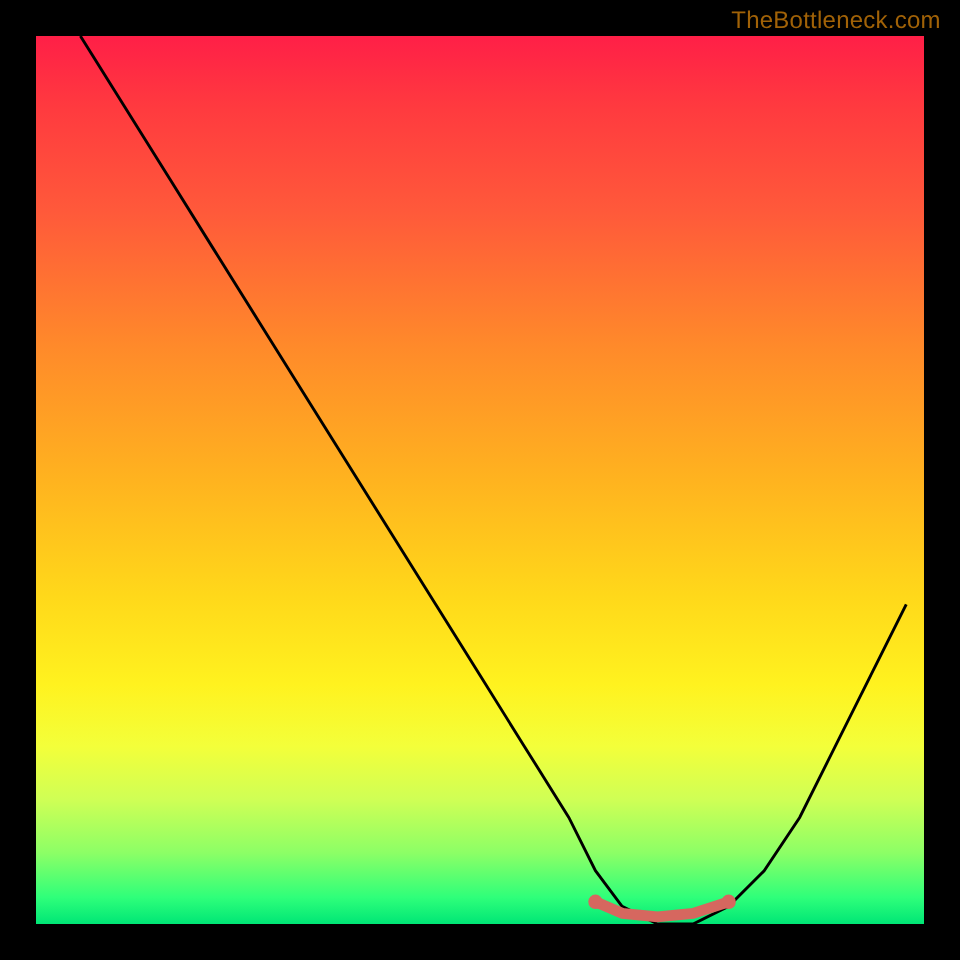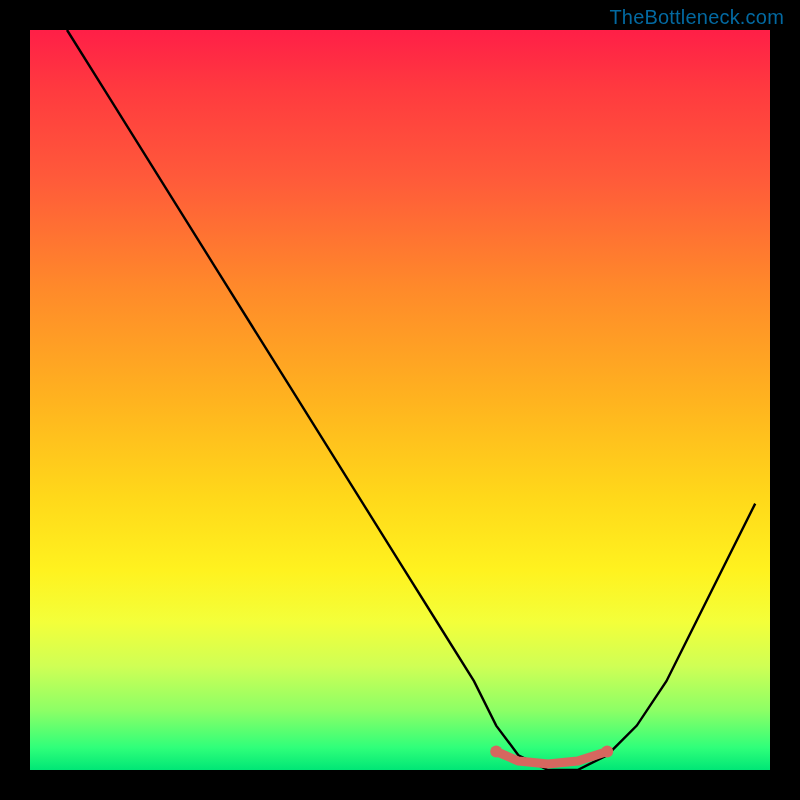--- a/index.html
+++ b/index.html
@@ -38,21 +38,21 @@
       #2fff7a 97%,
       #00e676 100%
     );
   }
   .watermark {
     position: absolute;
     top: 6px;
     right: 16px;
     font-family: Arial, Helvetica, sans-serif;
     font-size: 20px;
-    color: #0369a1;
+    color: #a16207;
     letter-spacing: 0.2px;
     user-select: none;
   }
   svg.curve {
     position: absolute;
     left: 30px;
     top: 30px;
     width: 740px;
     height: 740px;
     overflow: visible;

